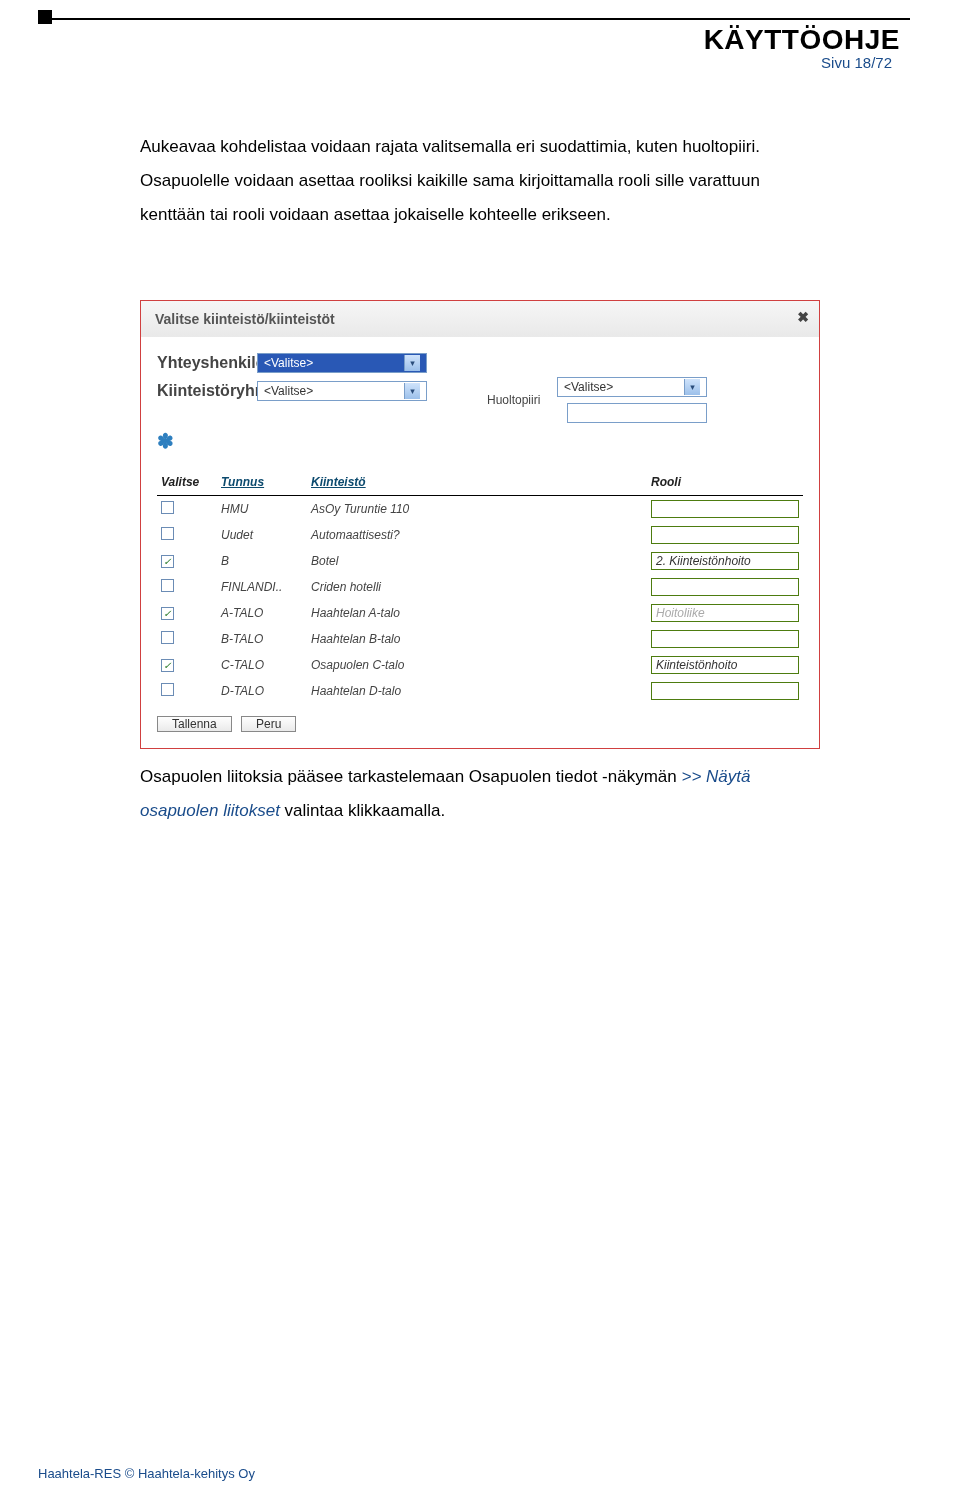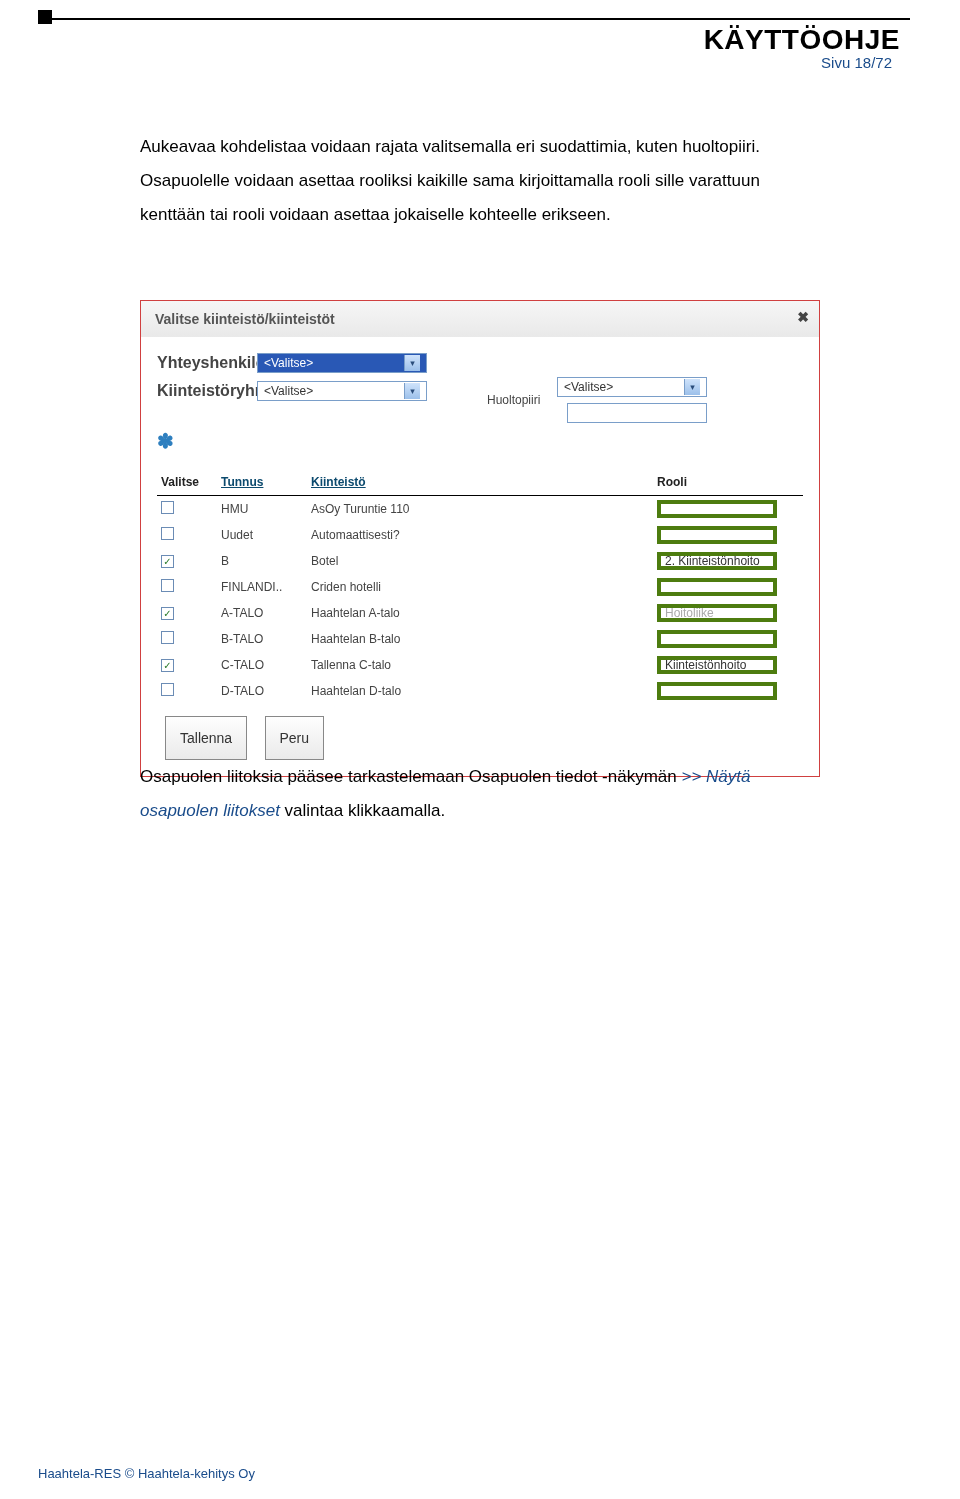--- a/index.html
+++ b/index.html
@@ -109,21 +109,21 @@
     justify-content: center;
     font-size: 9px;
     color: #2a4c7a;
   }
   .ss-asterisk {
     color: #2e7fbf;
     font-size: 20px;
     font-weight: bold;
     margin: 6px 0 8px 0;
   }
-  .ss-table { width: 100%; border-collapse: collapse; margin-top: 16px; }
+  .ss-table { width: 100%; border-collapse: collapse; margin-top: 16px; font-style: italic; }
   .ss-table th {
     text-align: left;
     font-size: 12px;
     padding: 6px 4px;
     border-bottom: 1px solid #000;
     color: #222;
     font-weight: bold;
   }
   .ss-table th.link { color: #0c4a6e; text-decoration: underline; }
   .ss-table td {
@@ -138,42 +138,41 @@
     border: 1px solid #6b8cb5;
     background: #fff;
     display: inline-flex;
     align-items: center;
     justify-content: center;
     font-size: 10px;
     color: #2a7a2a;
   }
   .ss-rolecell { width: 150px; }
   .ss-roleinput {
-    border: 4px solid #4d7c0f;
+    border: 1px solid #4d7c0f;
     height: 18px;
-    width: 120px;
+    width: 148px;
     padding: 0 4px;
     font-size: 12px;
     color: #333;
     display: flex;
     align-items: center;
     background: #fff;
   }
   .ss-roleinput.disabled { color: #aaa; }
   .ss-buttons { margin-top: 12px; }
   .ss-btn {
     display: inline-block;
     border: 1px solid #888;
     background: linear-gradient(#fefefe, #eaeaea);
-    padding: 13px 14px;
-    font-size: 14px;
+    padding: 0 14px;
+    font-size: 12px;
     color: #333;
     margin-right: 6px;
     cursor: pointer;
-    margin-left: 8px;
   }
   .ss-tablewrap { position: relative; }
   .body-text2 {
     position: absolute;
     top: 760px;
     left: 140px;
     right: 160px;
     font-size: 17px;
     line-height: 2.0;
     color: #000;
@@ -301,21 +300,21 @@
               <td><span class="ss-check"></span></td>
               <td>B-TALO</td>
               <td>Haahtelan B-talo</td>
               <td class="ss-rolecell">
                 <div class="ss-roleinput"></div>
               </td>
             </tr>
             <tr>
               <td><span class="ss-check">✓</span></td>
               <td>C-TALO</td>
-              <td>Tallenna C-talo</td>
+              <td>Osapuolen C-talo</td>
               <td class="ss-rolecell">
                 <div class="ss-roleinput">Kiinteistönhoito</div>
               </td>
             </tr>
             <tr>
               <td><span class="ss-check"></span></td>
               <td>D-TALO</td>
               <td>Haahtelan D-talo</td>
               <td class="ss-rolecell">
                 <div class="ss-roleinput"></div>

